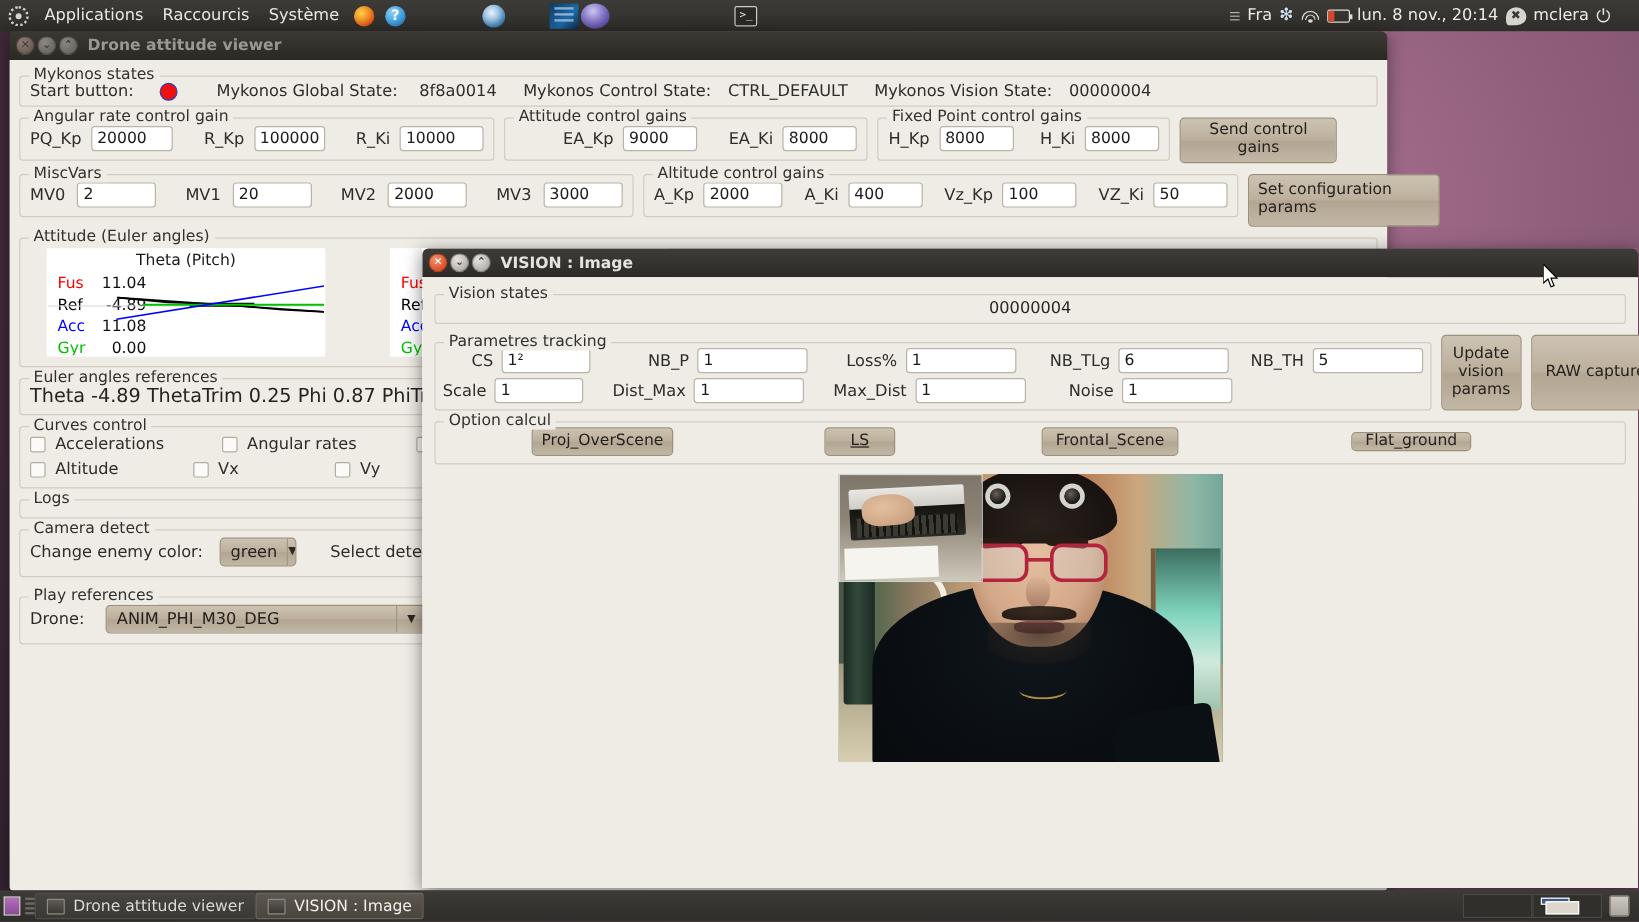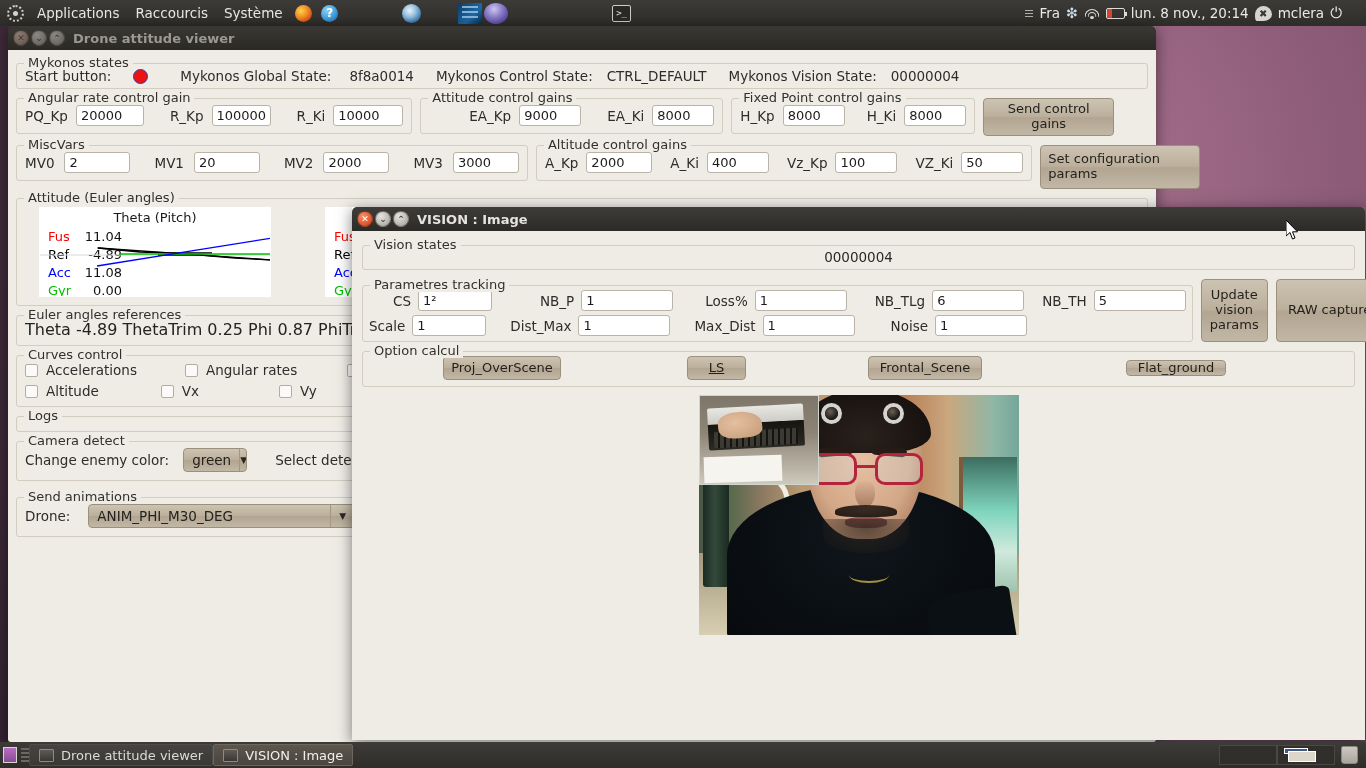--- a/index.html
+++ b/index.html
@@ -535,21 +535,21 @@
           <span class="combo" style="width:64px">
             <span class="cv">green</span>
             <span class="carr">▼</span>
           </span>
           <span style="width:28px"></span>
           <span class="lbl">Select detec</span>
         </div>
       </div>
 
       <div class="frame" style="padding:6px 8px 8px 8px;margin-top:16px;">
-        <span class="legend">Send animations</span>
+        <span class="legend">Play references</span>
         <div class="row">
           <span class="lbl">Drone:</span>
           <span style="width:18px"></span>
           <span class="combo" style="width:267px">
             <span class="cv">ANIM_PHI_M30_DEG</span>
             <span class="carr">▼</span>
           </span>
         </div>
       </div>
 

